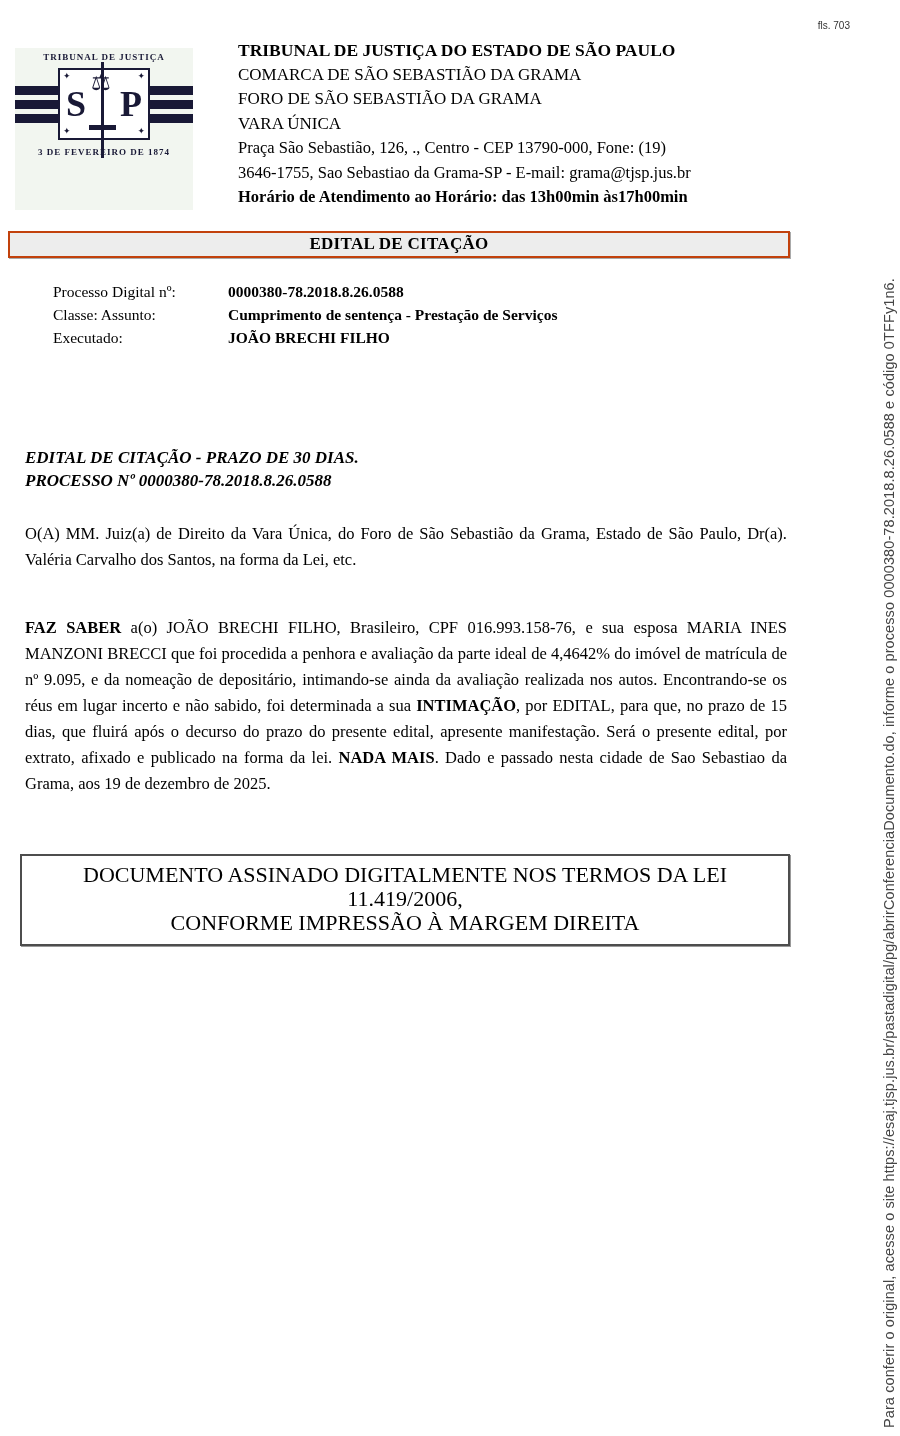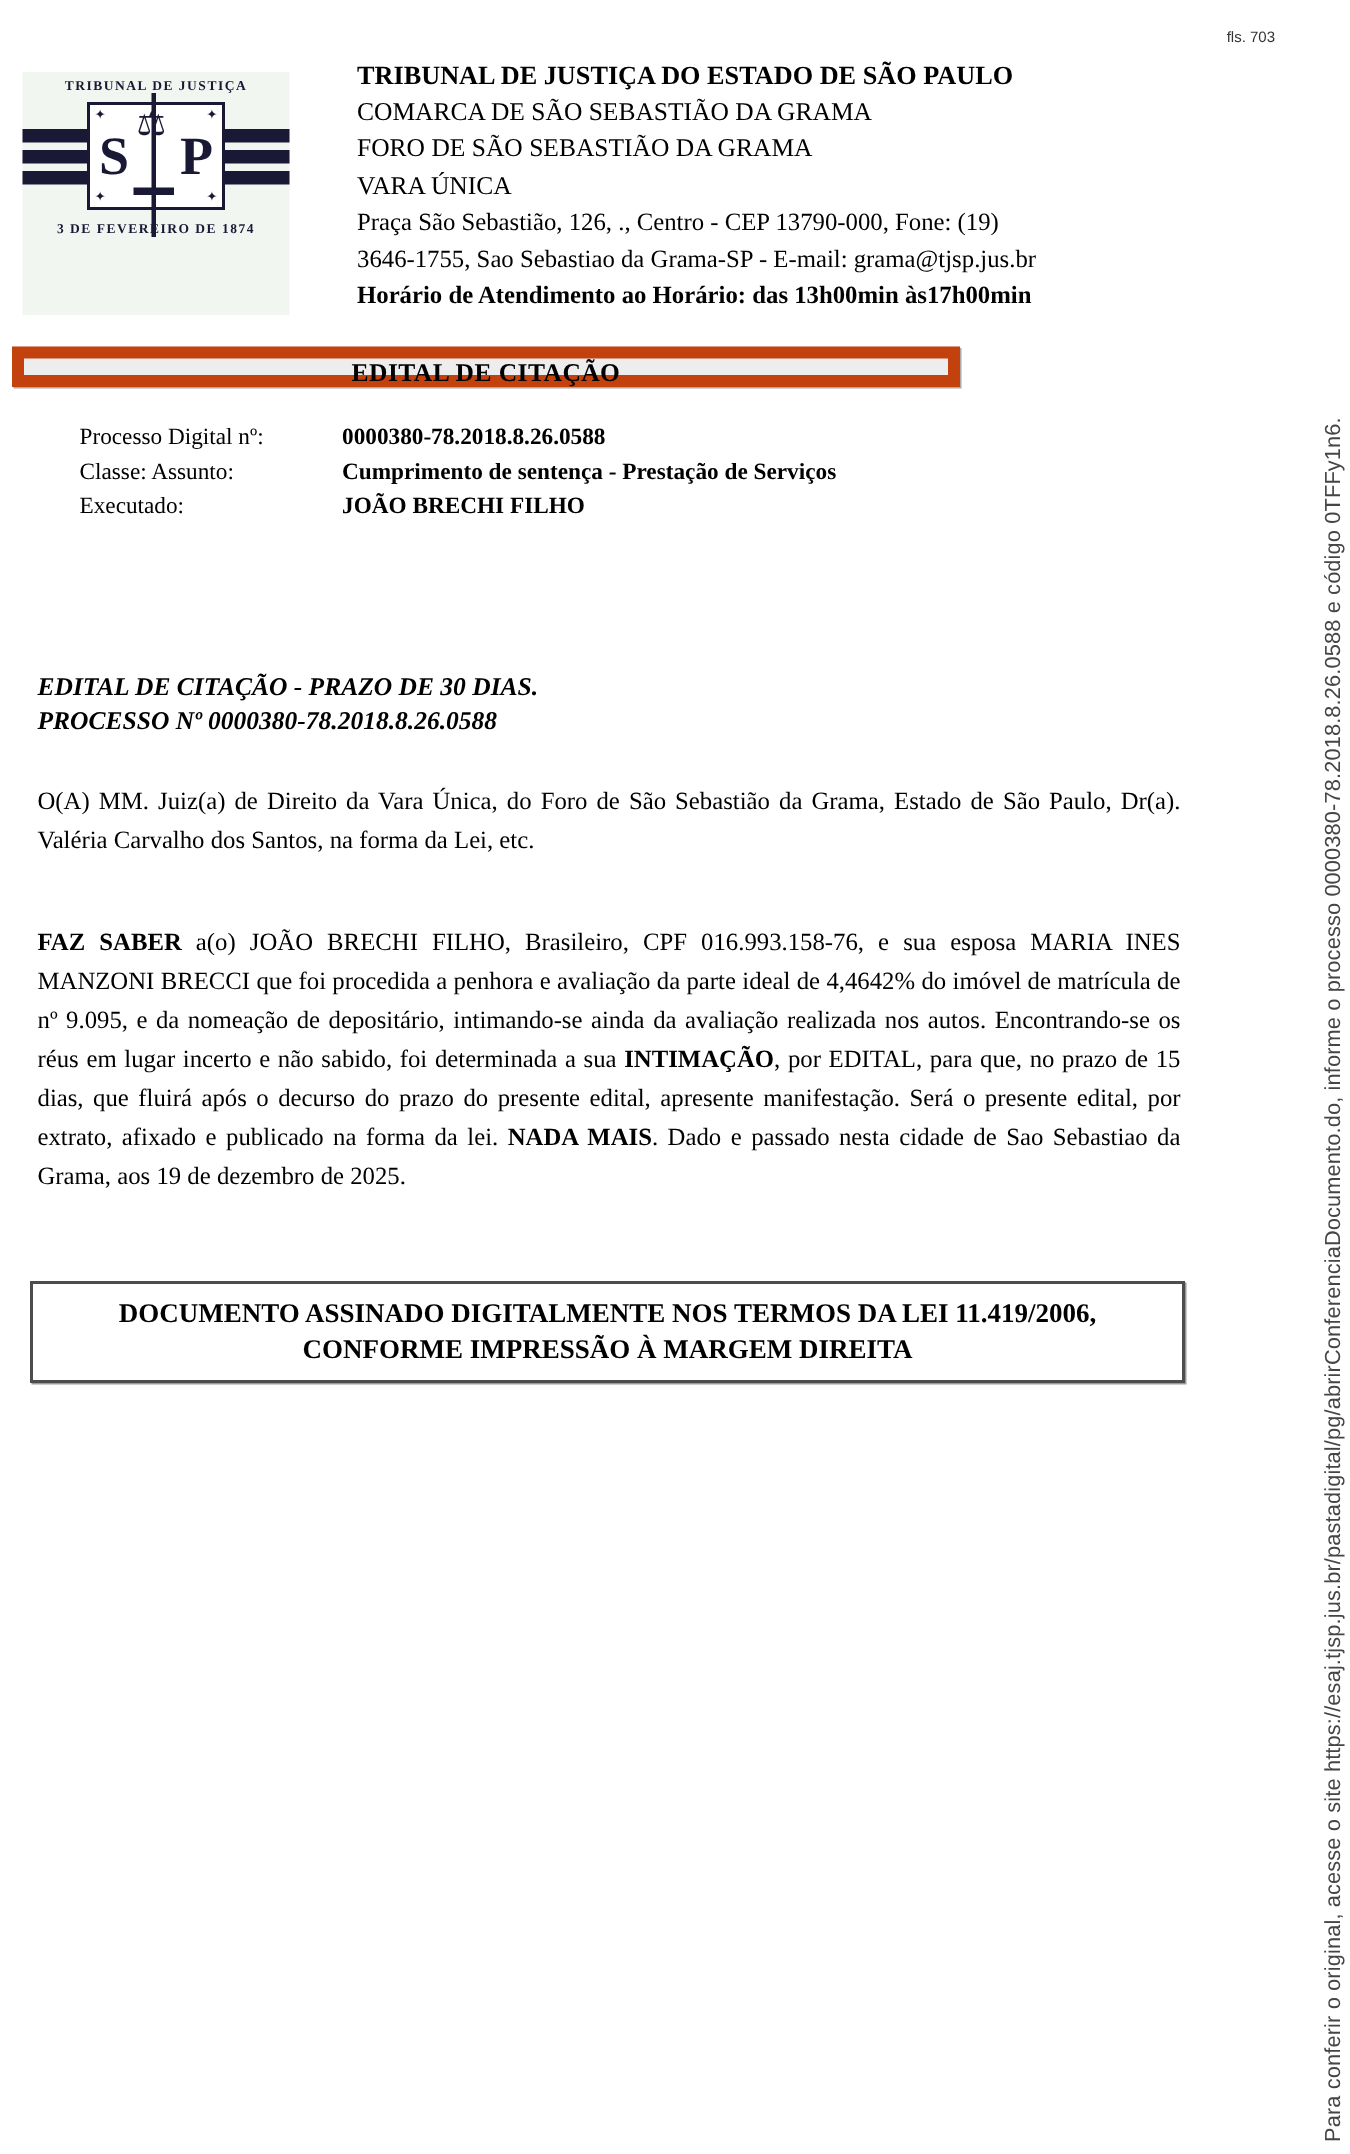--- a/index.html
+++ b/index.html
@@ -65,25 +65,25 @@
   .emblem-star { position:absolute; font-size:9px; color:#191936; line-height:1; }
   .st-tl { top:2px; left:3px; } .st-tr { top:2px; right:3px; }
   .st-bl { bottom:2px; left:3px; } .st-br { bottom:2px; right:3px; }
   .header-text { margin-left:9px; padding-top:0; }
   .header-text div { line-height:24.5px; font-size:17px; }
   .ht-title { font-weight:bold; font-size:17.5px !important; }
   .ht-small { font-size:16.5px !important; }
   .ht-hours { font-weight:bold; font-size:16.5px !important; }
   
   .banner {
-    margin:21px 0 0 8px; width:632px; height:27px;
+    margin:21px 0 0 8px; width:782px; height:27px;
     background:#ededed;
-    border:8px solid #c2410c;
+    border:2px solid #c2410c;
     box-shadow:1px 1px 0 #aaa;
-    display:flex; justify-content:center;
+    display:flex; align-items:center; justify-content:center;
   }
   .banner span { font-weight:bold; font-size:17px; letter-spacing:0.3px; }
   
   .ptable { margin:22px 0 0 25px; width:745px; }
   .prow { display:grid; grid-template-columns:175px 1fr;margin-left:28px; }
   .prow .plabel { font-size:15.5px; line-height:23px; }
   .prow .pvalue { font-weight:bold; font-size:15.5px; line-height:23px; max-width:565px; }
   
   .edital-heading { margin:97px 0 0 25px;font-style:italic; }
   .edital-heading div { font-weight:bold; font-size:17px; line-height:23px; }
@@ -96,21 +96,21 @@
   .para-intro { margin-top:29px; }
   .para-body { margin-top:42px; }
   
   .sig-box {
     margin:57px 0 0 20px; width:770px;
     border:2px solid #4d4d4d;
     box-shadow:1px 1px 0 #999;
     padding:7px 10px 9px 10px;
     text-align:center;
   }
-  .sig-box div { font-weight:bold; font-size:18px; line-height:24px; }
+  .sig-box div { font-weight:normal; font-size:22px; line-height:24px; }
 </style>
 </head>
 <body>
 
 <div class="page">
 
   <div class="folio">fls. 703</div>
 
   <div class="side-note-wrap">
     <div class="side-note">Para conferir o original, acesse o site https://esaj.tjsp.jus.br/pastadigital/pg/abrirConferenciaDocumento.do, informe o processo 0000380-78.2018.8.26.0588 e código 0TFFy1n6.</div>

